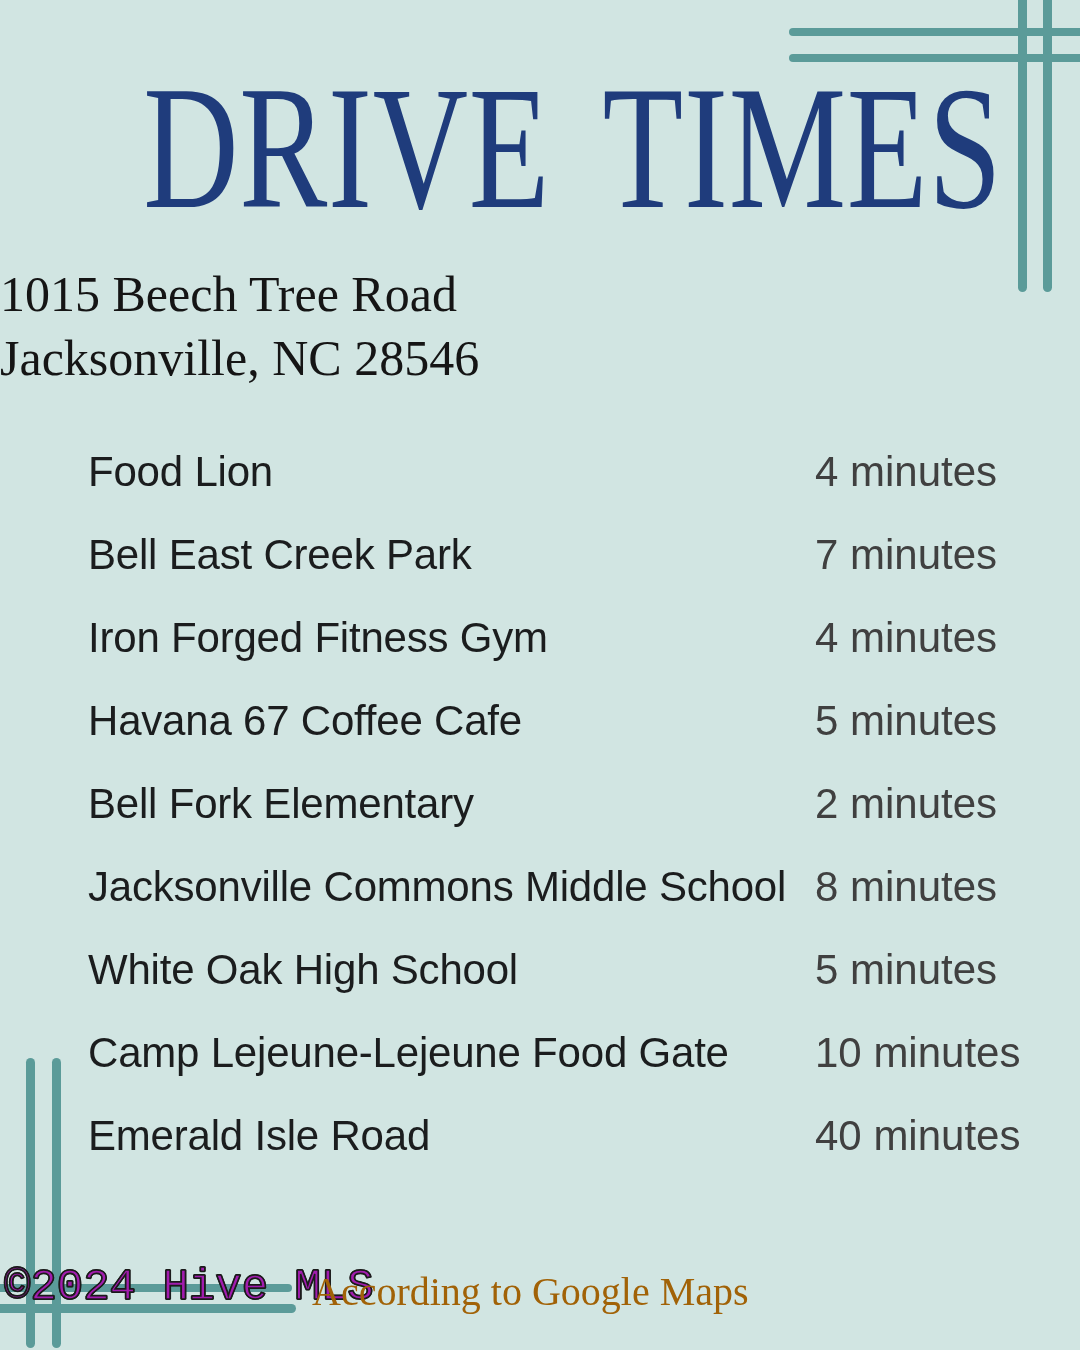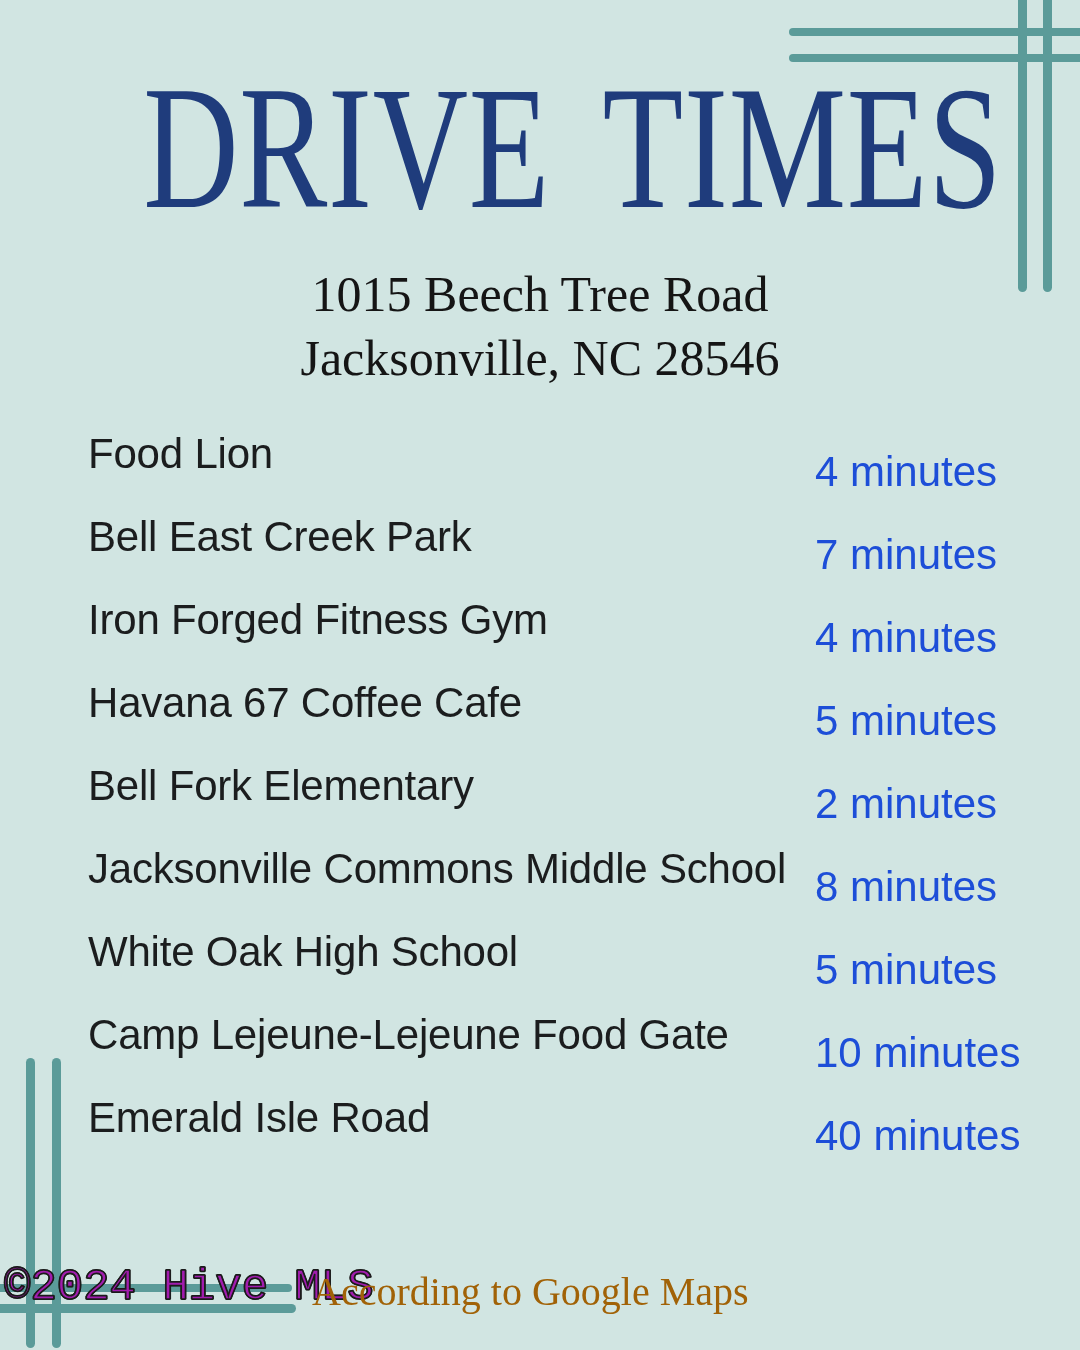--- a/index.html
+++ b/index.html
@@ -50,55 +50,55 @@
     transform-origin: 50% 50%;
     white-space: nowrap;
   }
 
   
   .address {
     position: absolute;
     top: 262px;
     left: 0;
     width: 100%;
-    text-align: center;
+    text-align: left;
     font-family: "Liberation Serif", serif;
     font-size: 50px;
     line-height: 64px;
     color: #151515;
     z-index: 2;
   }
 
   
   .list {
     position: absolute;
     top: 430px;
     left: 88px;
     right: 50px;
     z-index: 2;
   }
   .row {
     position: relative;
     height: 83px;
     display: flex;
-    align-items: flex-start;
+    align-items: center;
   }
   .place {
     font-size: 42px;
     letter-spacing: -0.2px;
     color: #1b1d1e;
     white-space: nowrap;
   }
   .time {
     position: absolute;
     left: 727px;
     top: 50%;
     transform: translateY(-50%);
     font-size: 42px;
-    color: #1d4ed8;
+    color: #404040;
     white-space: nowrap;
   }
 
   
   .watermark {
     position: absolute;
     left: 4px;
     top: 1262px;
     font-family: Liberation Mono, monospace;
     font-size: 44px;

